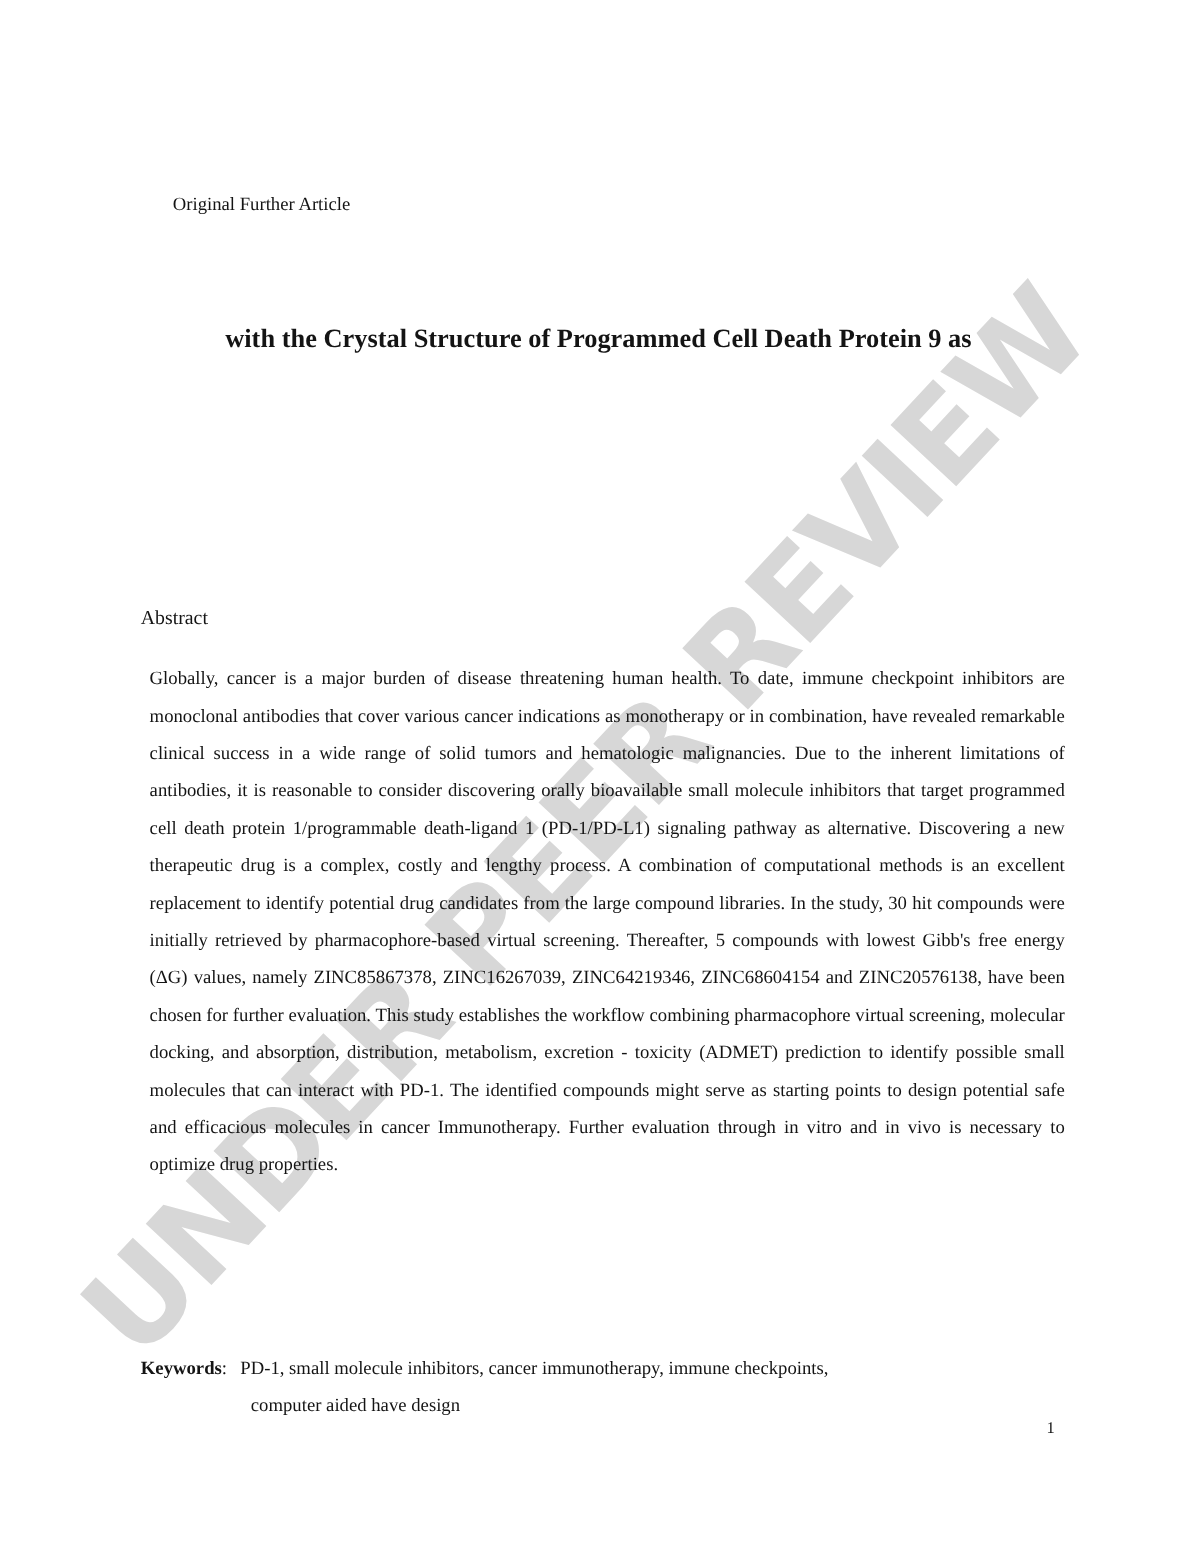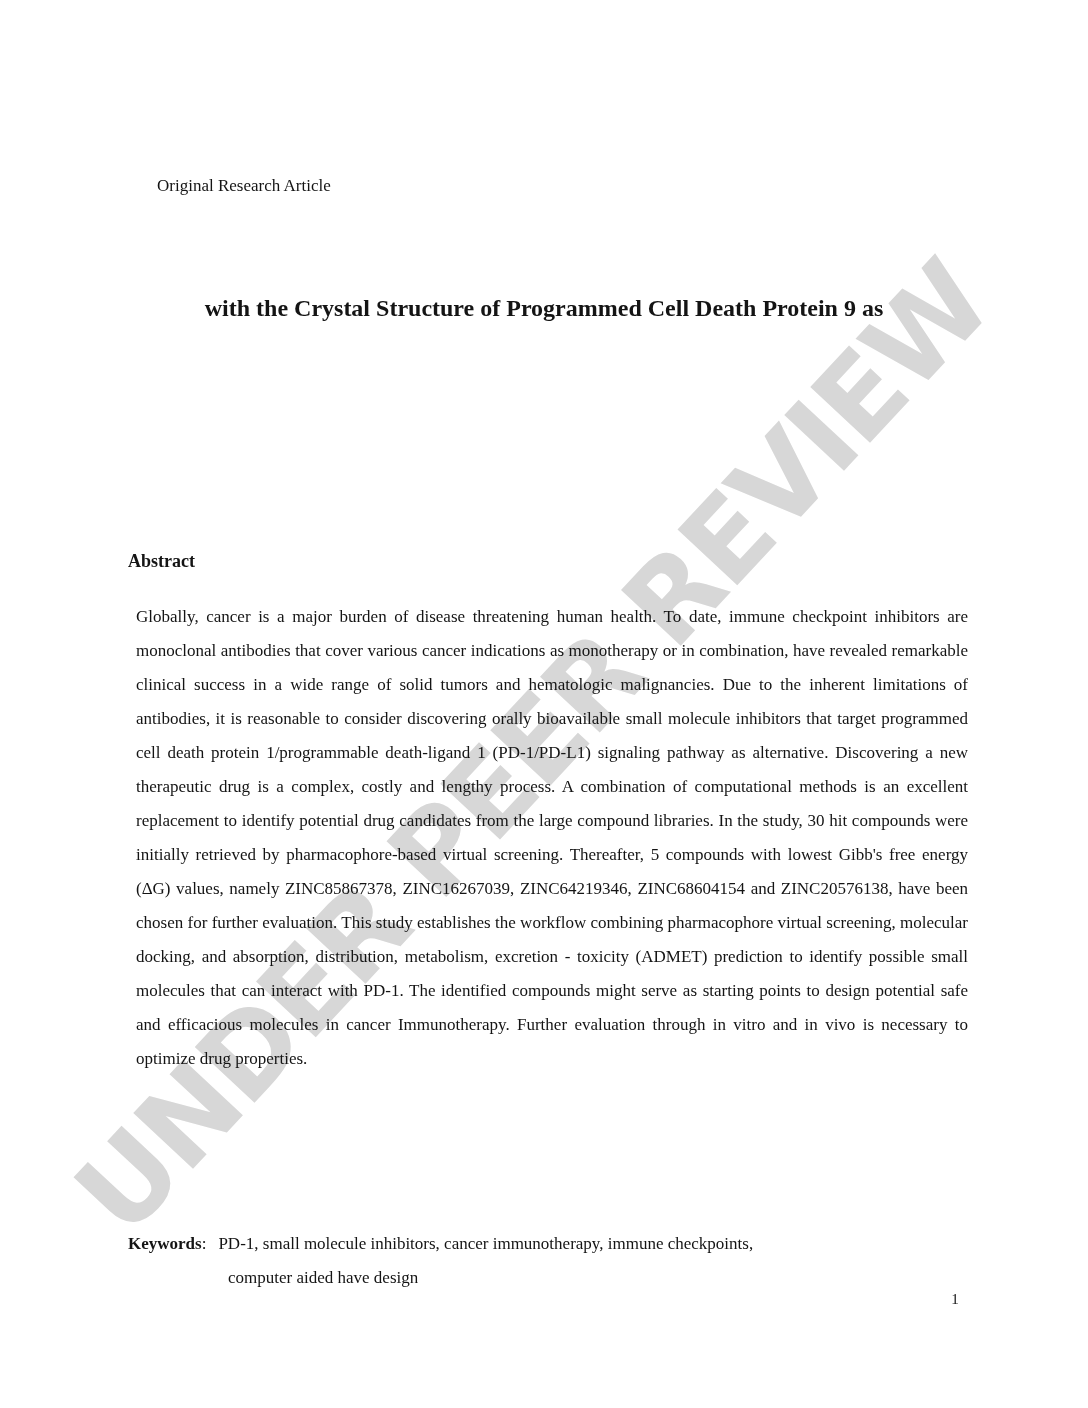--- a/index.html
+++ b/index.html
@@ -49,21 +49,21 @@
     text-align: center;
     font-weight: bold;
     font-size: 24px;
     line-height: 50px;
   }
   .abstract-heading {
     position: absolute;
     left: 128px;
     top: 551px;
     font-size: 18px;
-    font-weight: bold;
+    font-weight: normal;
     margin: 0;
   }
   .abstract-body {
     position: absolute;
     left: 128px;
     top: 592px;
     width: 832px;
     margin: 8px;
     font-size: 17px;
     line-height: 34px;
@@ -97,21 +97,21 @@
 </style>
 </head>
 <body>
 
 <div class="page" style="background: rgb(255, 255, 255); color: rgb(20, 20, 20);">
 
   <div class="watermark" style="color: rgb(215, 215, 215);">UNDER PEER REVIEW</div>
 
   <div class="content">
 
-    <div class="article-type">Original Research Article</div>
+    <div class="article-type">Original Further Article</div>
 
     <div class="title-block">
       <div>with the Crystal Structure of Programmed Cell Death Protein 9 as</div>
     </div>
 
     <h2 class="abstract-heading">Abstract</h2>
 
     <p class="abstract-body">Globally, cancer is a major burden of disease threatening human health. To date, immune checkpoint inhibitors are monoclonal antibodies that cover various cancer indications as monotherapy or in combination, have revealed remarkable clinical success in a wide range of solid tumors and hematologic malignancies. Due to the inherent limitations of antibodies, it is reasonable to consider discovering orally bioavailable small molecule inhibitors that target programmed cell death protein 1/programmable death-ligand 1 (PD-1/PD-L1) signaling pathway as alternative. Discovering a new therapeutic drug is a complex, costly and lengthy process. A combination of computational methods is an excellent replacement to identify potential drug candidates from the large compound libraries. In the study, 30 hit compounds were initially retrieved by pharmacophore-based virtual screening. Thereafter, 5 compounds with lowest Gibb's free energy (ΔG) values, namely ZINC85867378, ZINC16267039, ZINC64219346, ZINC68604154 and ZINC20576138, have been chosen for further evaluation. This study establishes the workflow combining pharmacophore virtual screening, molecular docking, and absorption, distribution, metabolism, excretion - toxicity (ADMET) prediction to identify possible small molecules that can interact with PD-1. The identified compounds might serve as starting points to design potential safe and efficacious molecules in cancer Immunotherapy. Further evaluation through in vitro and in vivo is necessary to optimize drug properties.</p>
 
     <p class="keywords"><span class="kw-label">Keywords</span><span class="kw-sep">:</span><span>PD-1, small molecule inhibitors, cancer immunotherapy, immune checkpoints,</span><br><span>computer aided have design</span></p>

